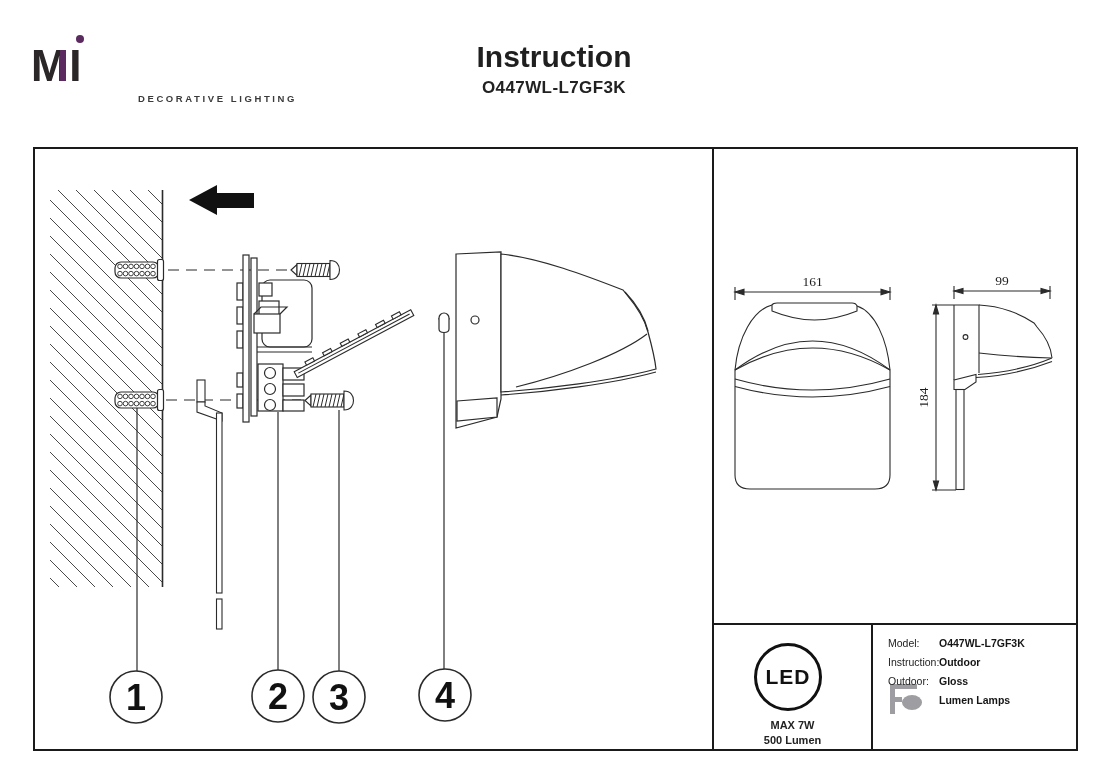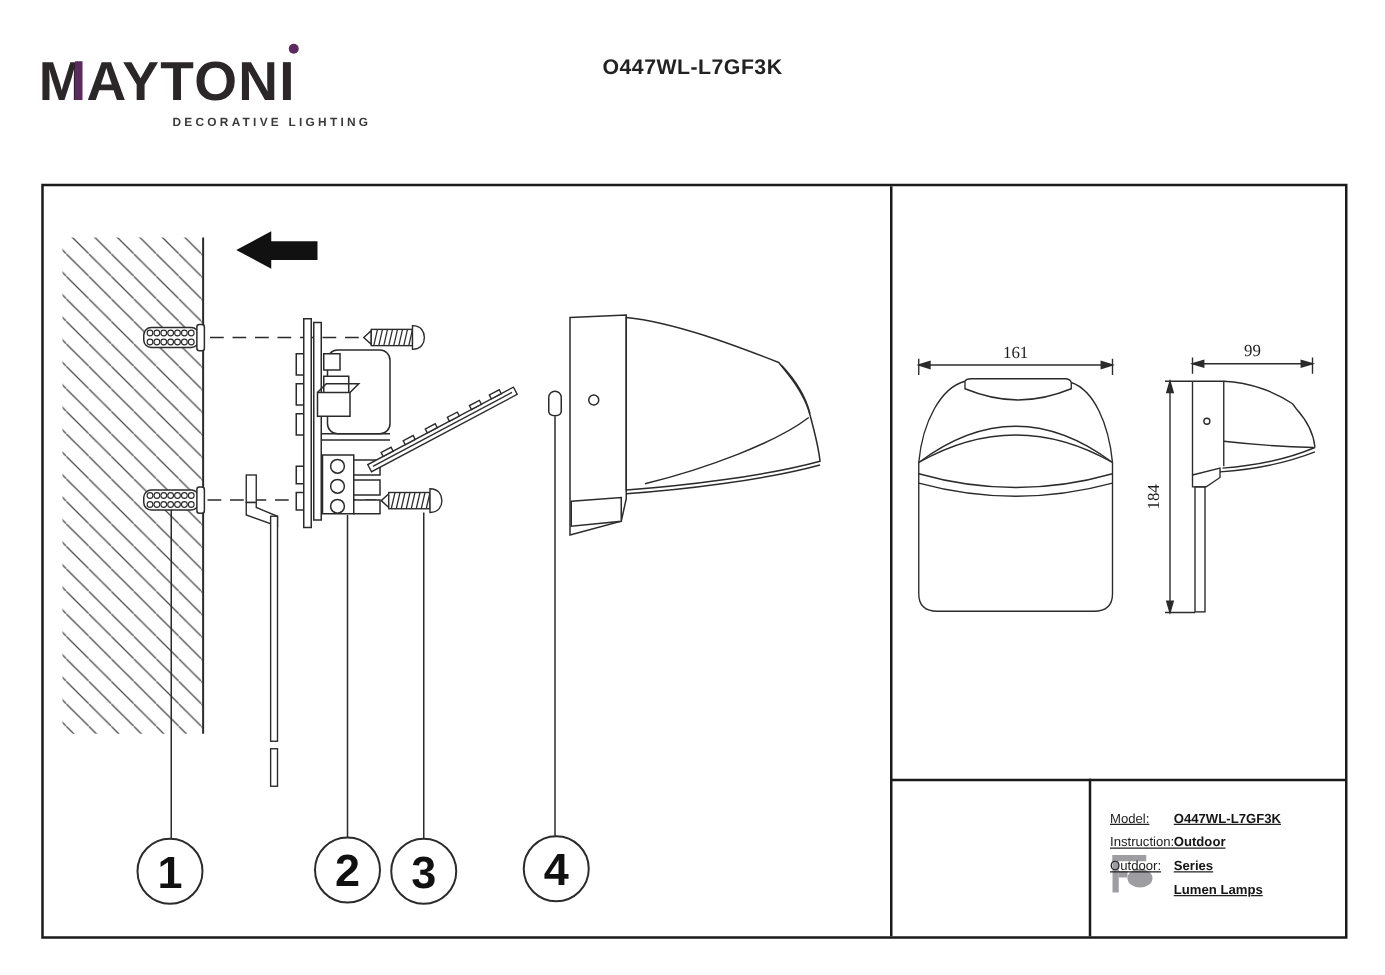--- a/index.html
+++ b/index.html
@@ -30,40 +30,40 @@
   .drawings-svg{position:absolute;left:679px;top:0;}
   
   .led-cell{position:absolute;left:679px;top:476px;width:157px;height:124px;text-align:center;}
   .led-circle{position:absolute;left:40px;top:18px;width:62px;height:62px;border:3px solid #111;
               border-radius:50%;display:flex;align-items:center;justify-content:center;
               font-size:21px;font-weight:700;letter-spacing:1px;color:#111;}
   .led-max{position:absolute;left:0;top:94px;width:100%;font-size:11px;font-weight:600;color:#222;}
   .led-lumen{position:absolute;left:0;top:109px;width:100%;font-size:11px;font-weight:600;color:#222;}
   
   .spec-cell{position:absolute;left:838px;top:476px;width:203px;height:124px;font-size:10.5px;}
-  .spec-rows{position:relative;z-index:1;padding-top:24px;text-decoration:underline;}
+  .spec-rows{position:relative;z-index:1;padding-top:12px;}
   .spec-row{display:flex;margin:0 0 7px 15px;line-height:12px;}
   .spec-label{width:51px;color:#222;}
   .spec-value{font-weight:700;color:#151515;}
   .lamp-icon{position:absolute;left:15px;top:56px;z-index:0;}
 </style>
 </head>
 <body>
 <div class="page">
 
   <div class="logo">
     <div class="brand">
         <span>M</span>
         <span class="mbar"></span>
-        <span>AYTON</span>
         <span class="iwrap"><span>I</span><span class="idot"></span></span>
       </div>
     <div class="tagline">DECORATIVE LIGHTING</div>
   </div>
   <div class="titleblock">
+    <div class="title">Instruction</div>
     <div class="model">O447WL-L7GF3K</div>
   </div>
 
   <div class="box">
 
     <svg class="diagram-svg" width="677" height="600" viewBox="0 0 677 600">
       <defs>
         <pattern id="hatch" width="18" height="18" patternUnits="userSpaceOnUse">
           <path d="M-1,-1 L19,19" stroke="#4a4a4a" stroke-width="1"></path>
         </pattern>
@@ -248,20 +248,25 @@
         <text x="98.5" y="137">161</text>
         <text x="288" y="136">99</text>
         <text transform="translate(213.5,248.5) rotate(-90)">184</text>
       </g>
     </svg>
 
     <div class="vdivider"></div>
     <div class="hdivider"></div>
     <div class="vdivider2"></div>
 
+    <div class="led-cell">
+      <div class="led-circle">LED</div>
+      <div class="led-max">MAX 7W</div>
+      <div class="led-lumen">500 Lumen</div>
+    </div>
 
     <div class="spec-cell">
       <svg class="lamp-icon" width="40" height="34" viewBox="0 0 40 34">
         <g fill="#9e9ea2">
           <rect x="2" y="3" width="27" height="5"></rect>
           <rect x="2" y="3" width="5" height="30"></rect>
           <rect x="7" y="16" width="7" height="5"></rect>
           <ellipse cx="24" cy="21.5" rx="10" ry="7.5"></ellipse>
         </g>
       </svg>
@@ -269,21 +274,21 @@
         <div class="spec-row">
           <span class="spec-label">Model:</span>
           <span class="spec-value">O447WL-L7GF3K</span>
         </div>
         <div class="spec-row">
           <span class="spec-label">Instruction:</span>
           <span class="spec-value">Outdoor</span>
         </div>
         <div class="spec-row">
           <span class="spec-label">Outdoor:</span>
-          <span class="spec-value">Series</span>
+          <span class="spec-value">Gloss</span>
         </div>
         <div class="spec-row">
           <span class="spec-label"></span>
           <span class="spec-value">Lumen Lamps</span>
         </div>
       </div>
     </div>
 
   </div>
 </div>

